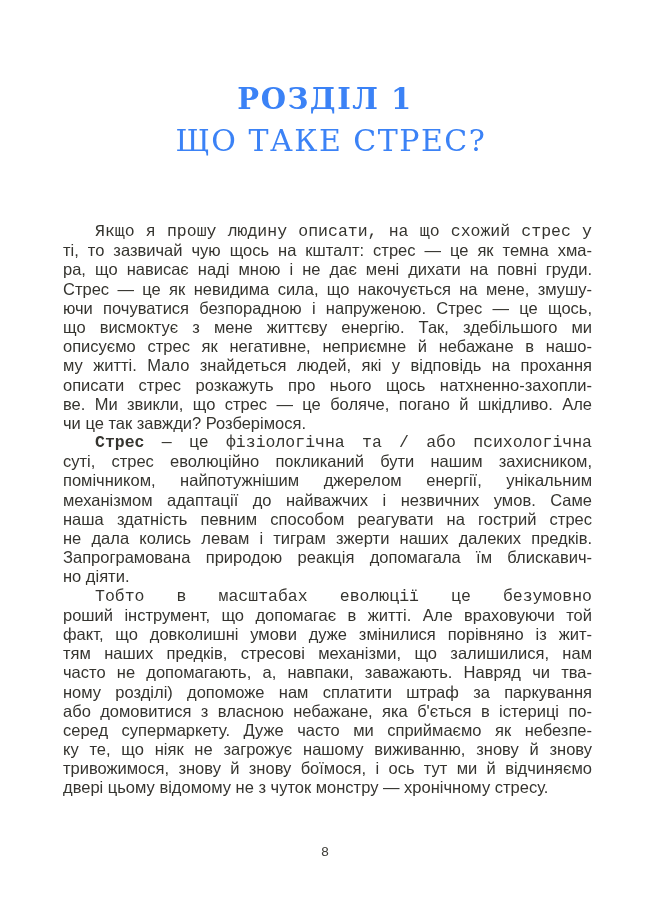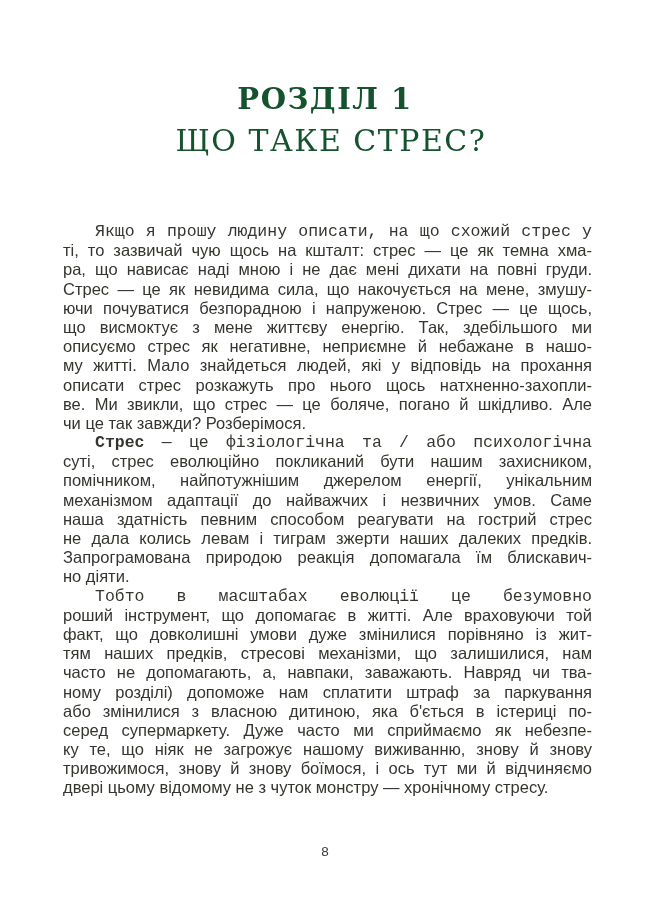--- a/index.html
+++ b/index.html
@@ -6,21 +6,21 @@
   .page {
     position:relative;
     width:650px; height:900px;
     background:#ffffff;
     font-family:"Liberation Sans", sans-serif;
     overflow:hidden;
   }
   .chapter-head {
     position:absolute; top:82px; left:0; width:650px;
     text-align:center;
-    color:#14532d;
+    color:#3b82f6;
     font-family:"DejaVu Serif", serif;
   }
   .chapter-label {
     margin:0;
     font-size:29px;
     font-weight:bold;
     letter-spacing:1.5px;
   }
   .chapter-title {
     margin:7px 0 0 12px;
@@ -88,21 +88,21 @@
         <div class="line j">Запрограмована природою реакція допомагала їм блискавич-</div>
         <div class="line">но діяти.</div>
       </div>
       <div class="para">
         <div class="line j first">Тобто в масштабах еволюції це безумовно позитивний, хо-</div>
         <div class="line j">роший інструмент, що допомагає в житті. Але враховуючи той</div>
         <div class="line j">факт, що довколишні умови дуже змінилися порівняно із жит-</div>
         <div class="line j">тям наших предків, стресові механізми, що залишилися, нам</div>
         <div class="line j">часто не допомагають, а, навпаки, заважають. Навряд чи тва-</div>
         <div class="line j">ному розділі) допоможе нам сплатити штраф за паркування</div>
-        <div class="line j">або змінилися з власною дитиною, яка б'ється в істериці по-</div>
+        <div class="line j">або домовитися з власною небажане, яка б'ється в істериці по-</div>
         <div class="line j">серед супермаркету. Дуже часто ми сприймаємо як небезпе-</div>
         <div class="line j">ку те, що ніяк не загрожує нашому виживанню, знову й знову</div>
         <div class="line j">тривожимося, знову й знову боїмося, і ось тут ми й відчиняємо</div>
         <div class="line">двері цьому відомому не з чуток монстру — хронічному стресу.</div>
       </div>
     </main>
 
   <footer class="page-number">8</footer>
 
 </div>

